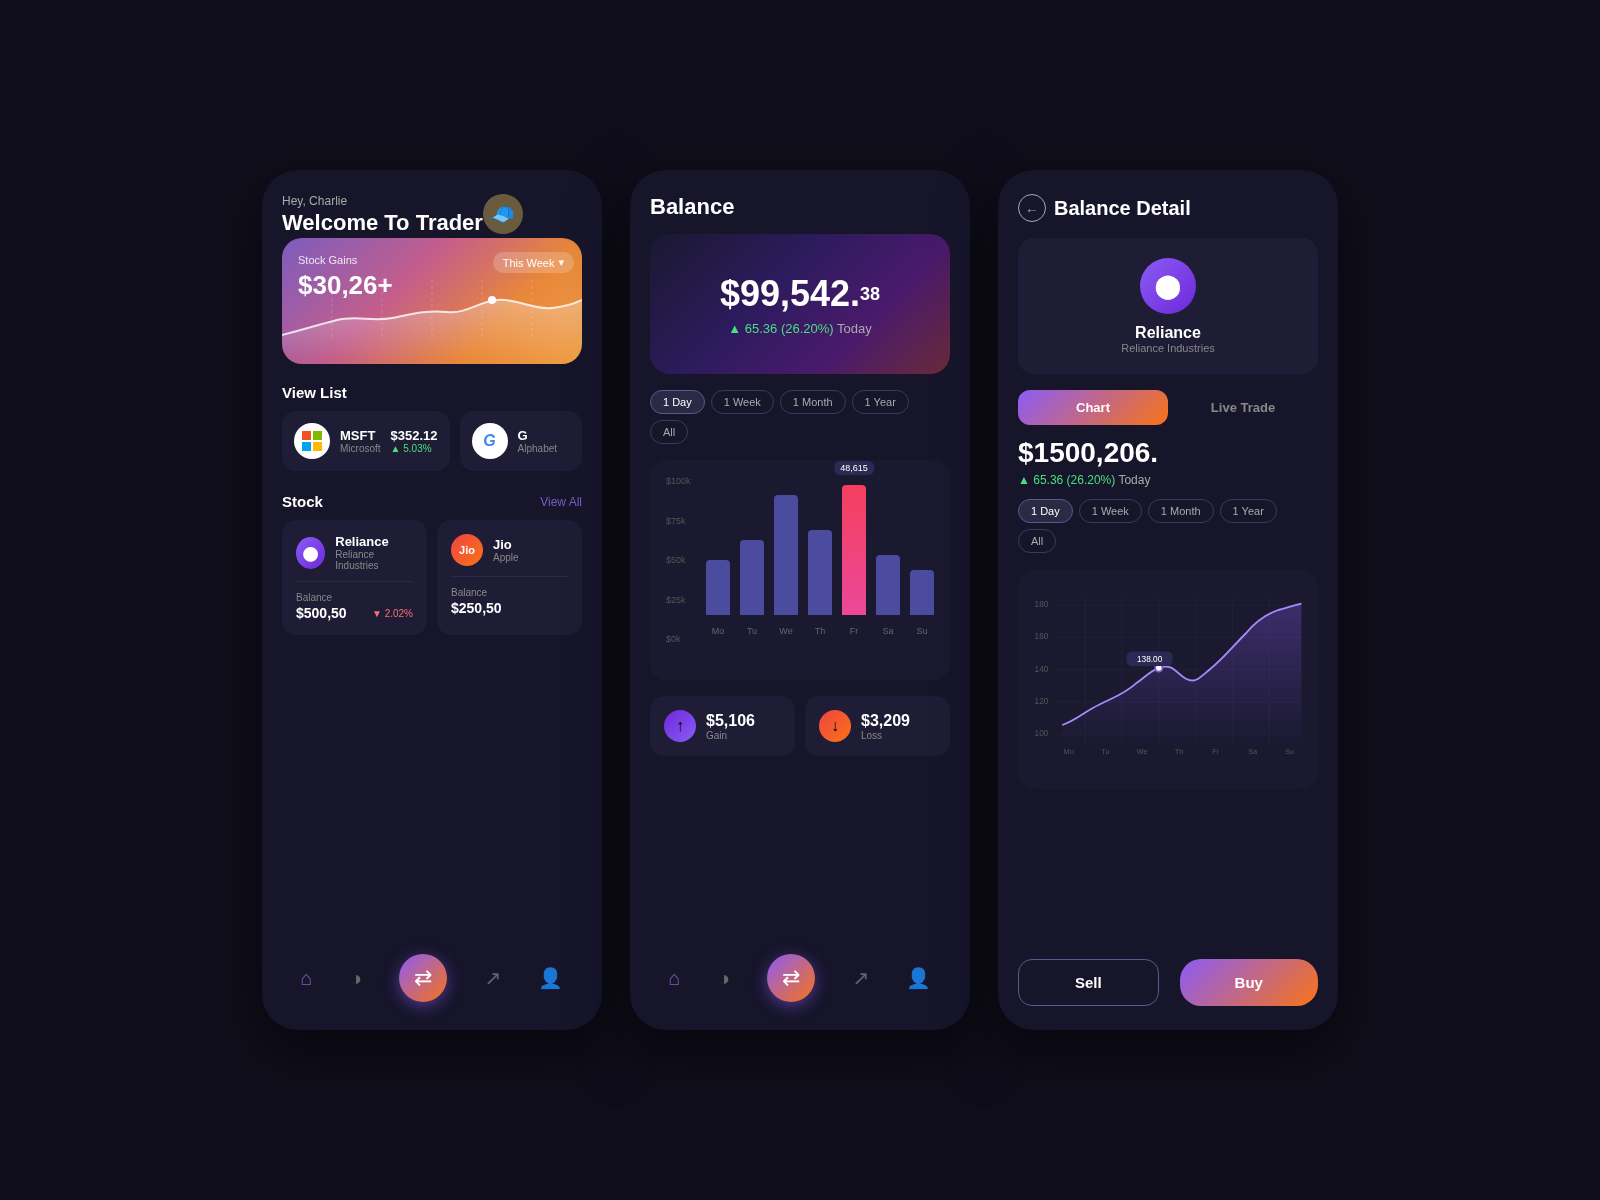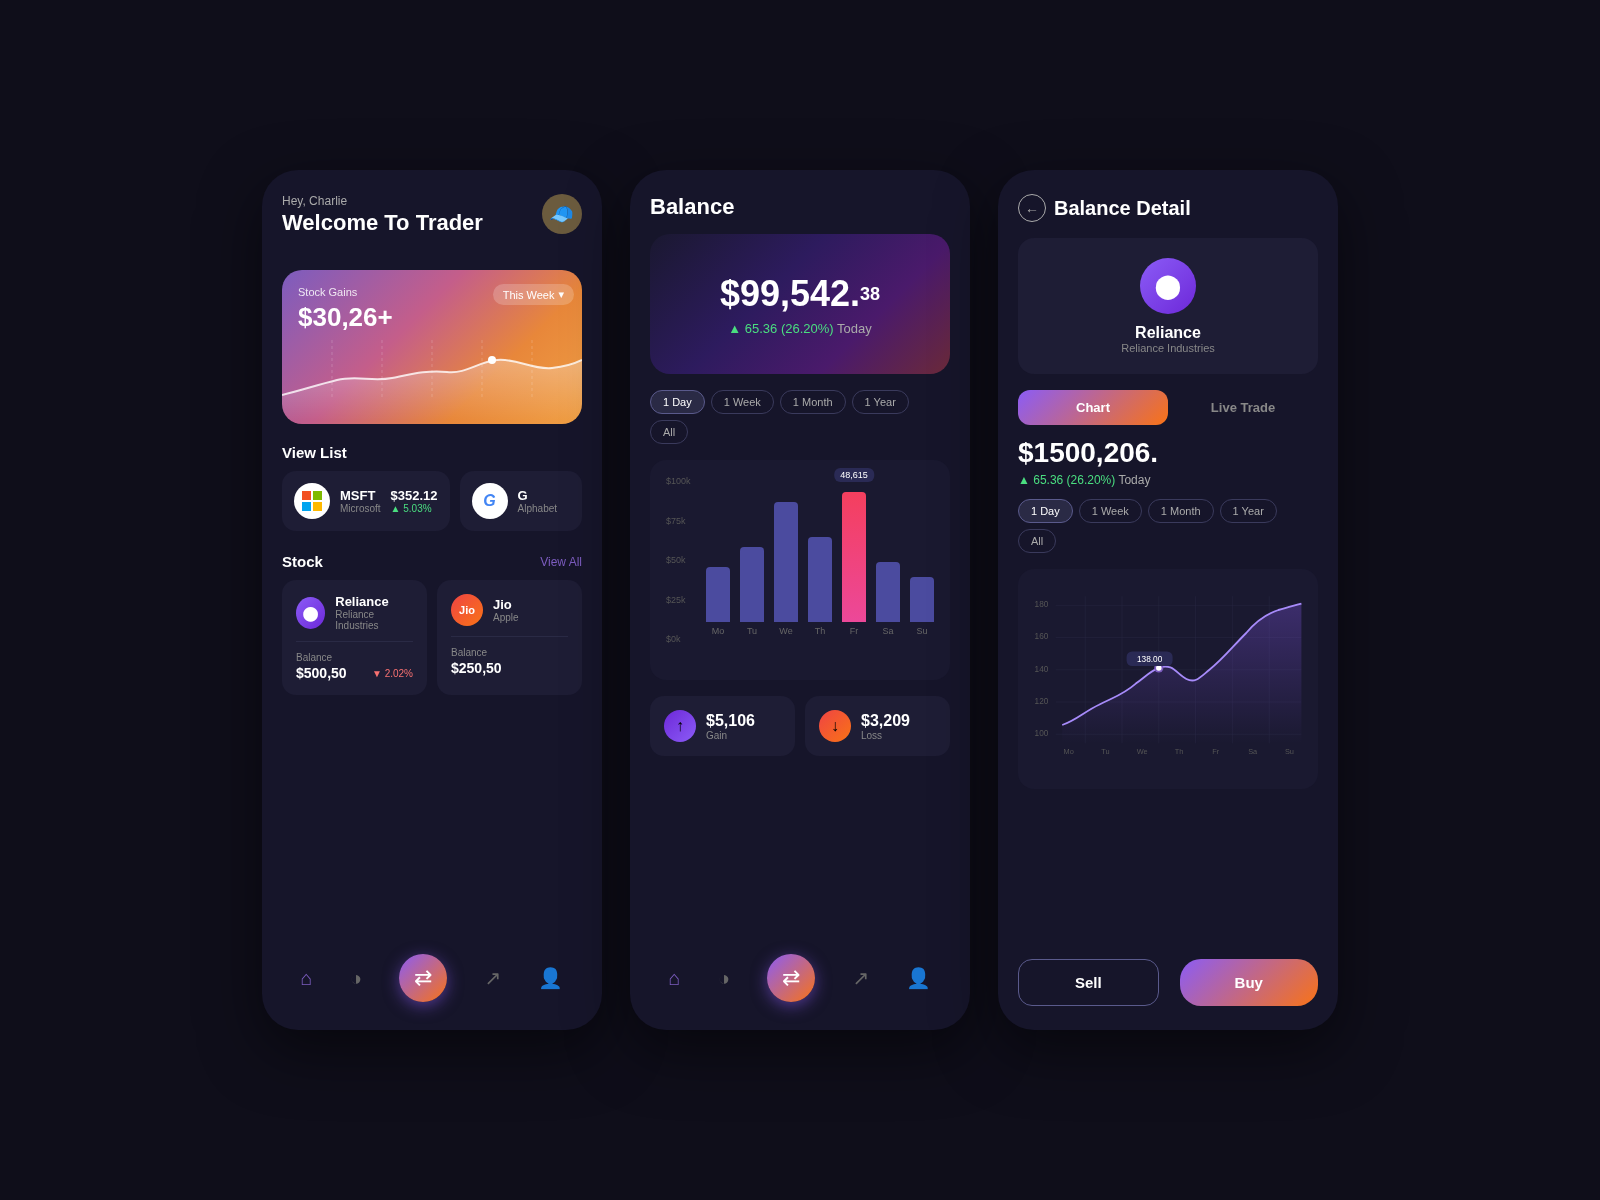--- a/index.html
+++ b/index.html
@@ -24,37 +24,37 @@
     }
     .phone-1 { width: 340px; height: 860px; }
     .phone-2 { width: 340px; height: 860px; }
     .phone-3 { width: 340px; height: 860px; }
 
     .phone-inner { padding: 24px 20px; height: 100%; display: flex; flex-direction: column; }
 
     
     .greeting { font-size: 12px; color: #aaa; margin-bottom: 2px; }
     .welcome-title { font-size: 22px; font-weight: 700; color: #fff; }
-    .header-row { display: flex; justify-content: space-between; align-items: flex-start; margin-bottom: 34px; }
+    .header-row { display: flex; justify-content: flex-start; align-items: flex-start; margin-bottom: 2px; }
     .avatar {
       width: 40px; height: 40px; border-radius: 50%;
       background: #6b5b3e;
       display: flex; align-items: center; justify-content: center;
       font-size: 20px;
     }
 
     
     .gains-card {
       border-radius: 20px;
       background: linear-gradient(135deg, #7c5cbf 0%, #c45e8a 40%, #e8873a 70%, #f0a045 100%);
       padding: 16px;
       position: relative;
       overflow: hidden;
       margin-bottom: 20px;
-      height: 154px;
+      height: 126px;
     }
     .gains-label { font-size: 11px; color: rgba(255,255,255,0.85); }
     .gains-amount { font-size: 26px; font-weight: 700; color: #fff; margin-top: 4px; }
     .this-week-btn {
       position: absolute; top: 14px; right: 8px;
       background: rgba(255,255,255,0.2);
       border-radius: 12px; padding: 4px 10px;
       font-size: 11px; color: #fff; display: flex; align-items: center; gap: 4px;
     }
 
@@ -176,21 +176,21 @@
       height: 220px;
       position: relative;
     }
     .bar-chart {
       display: flex;
       align-items: flex-end;
       gap: 10px;
       height: 160px;
       padding-left: 40px;
     }
-    .bar-col { display: flex; flex-direction: column; align-items: center; flex: 1; gap: 4px; }
+    .bar-col { display: flex; flex-direction: column; align-items: center; flex: 1; gap: 11px; }
     .bar {
       border-radius: 4px 4px 0 0;
       width: 100%;
       min-width: 20px;
       position: relative;
     }
     .bar-blue { background: #4b4b9f; }
     .bar-pink { background: linear-gradient(to top, #ec4899, #f43f5e); }
     .bar-label { font-size: 9px; color: #666; }
     .bar-tooltip {

